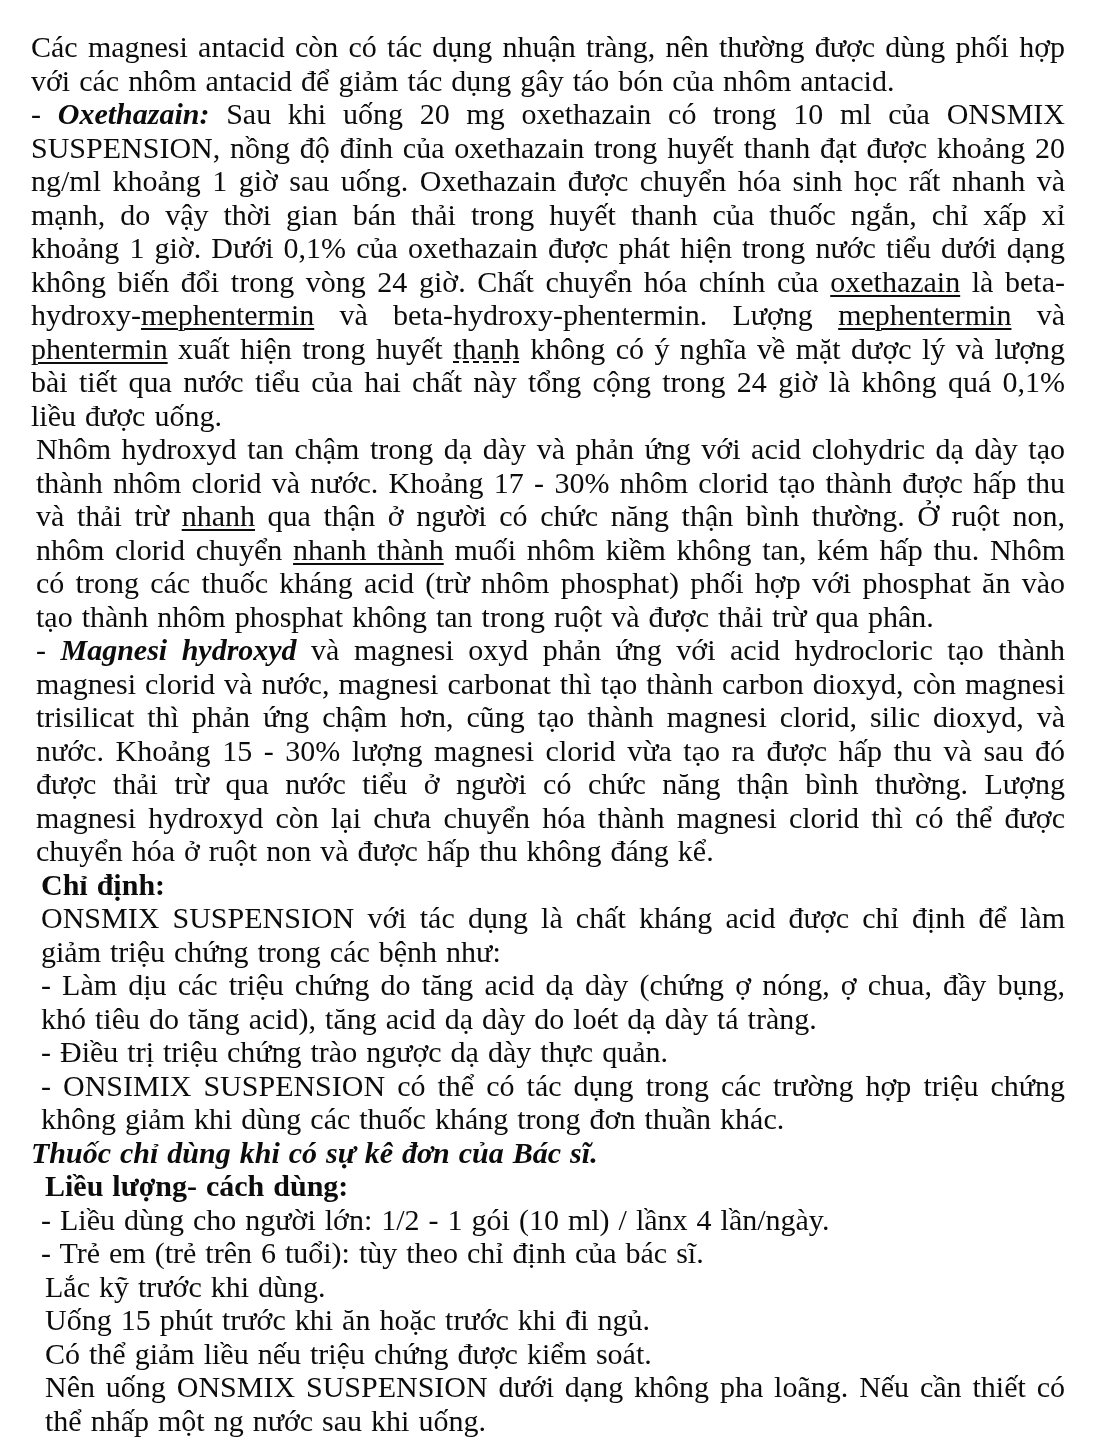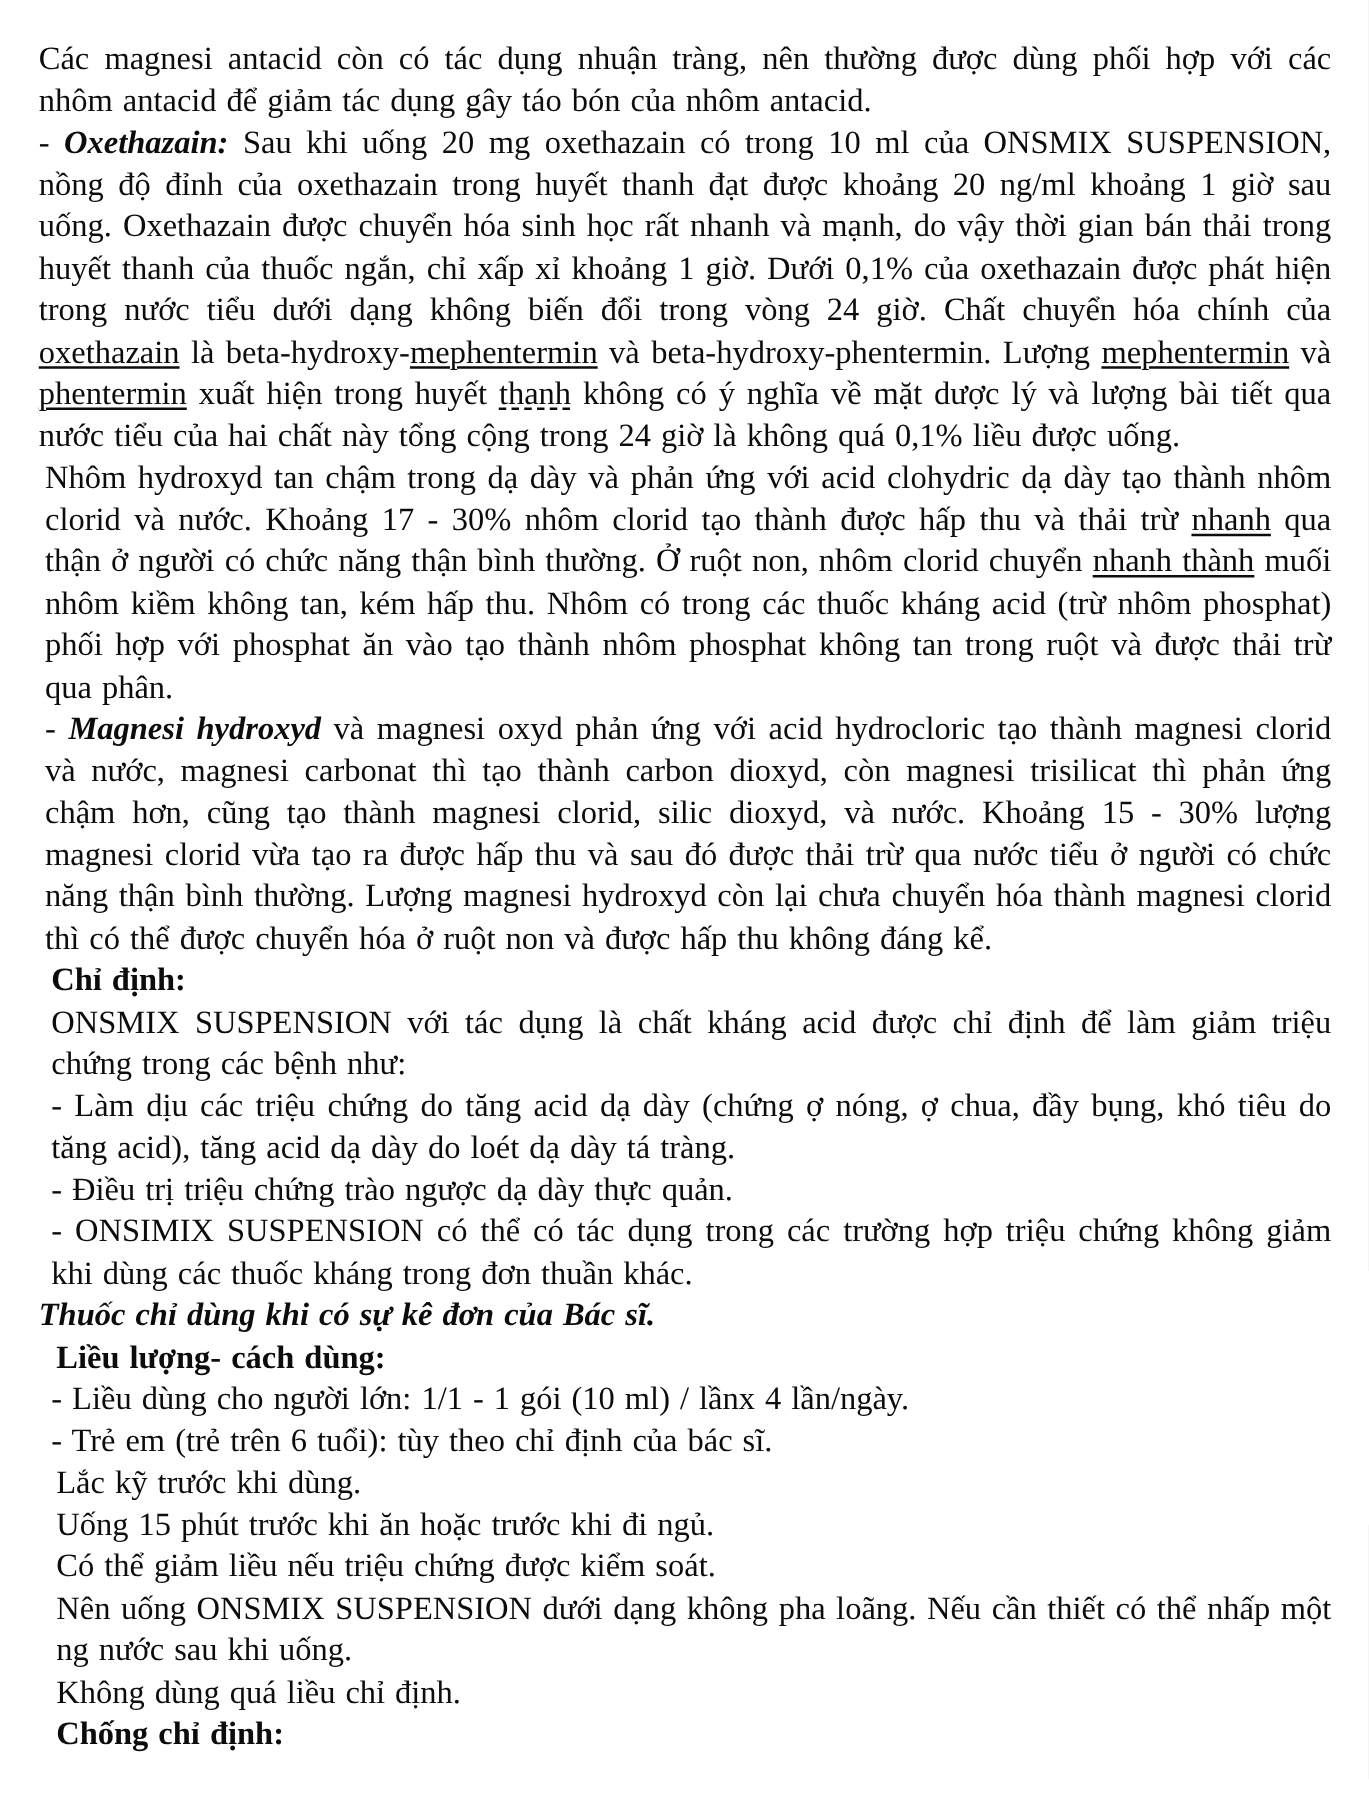--- a/index.html
+++ b/index.html
@@ -8,21 +8,21 @@
     width:1095px;height:1441px;
     background:#ffffff;
     box-sizing:border-box;
     padding:30px 30px 0 31px;
     overflow:hidden;
     font-family:"Liberation Serif","DejaVu Serif",serif;
     color:#0c0c0c;
   }
   .doc p{
     margin:0;
-    font-size:26px;
+    font-size:30px;
     line-height:33.5px;
     text-align:justify;
     word-spacing:1.5px;
   }
   .doc p.center{}
   .doc p.m1{margin-left:5px;}
   .doc p.m2{margin-left:10px;}
   .doc p.m3{margin-left:14px;}
   .b{font-weight:700;}
   .i{font-style:italic;}
@@ -38,21 +38,21 @@
       <p><span>- </span><span class="b i">Oxethazain:</span><span> Sau khi uống 20 mg oxethazain có trong 10 ml của ONSMIX SUSPENSION, nồng độ đỉnh của oxethazain trong huyết thanh đạt được khoảng 20 ng/ml khoảng 1 giờ sau uống. Oxethazain được chuyển hóa sinh học rất nhanh và mạnh, do vậy thời gian bán thải trong huyết thanh của thuốc ngắn, chỉ xấp xỉ khoảng 1 giờ. Dưới 0,1% của oxethazain được phát hiện trong nước tiểu dưới dạng không biến đổi trong vòng 24 giờ. Chất chuyển hóa chính của </span><span class="u">oxethazain</span><span> là beta-hydroxy-</span><span class="u">mephentermin</span><span> và beta-hydroxy-phentermin. Lượng </span><span class="u">mephentermin</span><span> và </span><span class="u">phentermin</span><span> xuất hiện trong huyết </span><span class="ud">thanh</span><span> không có ý nghĩa về mặt dược lý và lượng bài tiết qua nước tiểu của hai chất này tổng cộng trong 24 giờ là không quá 0,1% liều được uống.</span></p>
       <p class="m1"><span>Nhôm hydroxyd tan chậm trong dạ dày và phản ứng với acid clohydric dạ dày tạo thành nhôm clorid và nước. Khoảng 17 - 30% nhôm clorid tạo thành được hấp thu và thải trừ </span><span class="u">nhanh</span><span> qua thận ở người có chức năng thận bình thường. Ở ruột non, nhôm clorid chuyển </span><span class="u">nhanh thành</span><span> muối nhôm kiềm không tan, kém hấp thu. Nhôm có trong các thuốc kháng acid (trừ nhôm phosphat) phối hợp với phosphat ăn vào tạo thành nhôm phosphat không tan trong ruột và được thải trừ qua phân.</span></p>
       <p class="m1"><span>- </span><span class="b i">Magnesi hydroxyd</span><span> và magnesi oxyd phản ứng với acid hydrocloric tạo thành magnesi clorid và nước, magnesi carbonat thì tạo thành carbon dioxyd, còn magnesi trisilicat thì phản ứng chậm hơn, cũng tạo thành magnesi clorid, silic dioxyd, và nước. Khoảng 15 - 30% lượng magnesi clorid vừa tạo ra được hấp thu và sau đó được thải trừ qua nước tiểu ở người có chức năng thận bình thường. Lượng magnesi hydroxyd còn lại chưa chuyển hóa thành magnesi clorid thì có thể được chuyển hóa ở ruột non và được hấp thu không đáng kể.</span></p>
       <p class="m2"><span class="b">Chỉ định:</span></p>
       <p class="m2"><span>ONSMIX SUSPENSION với tác dụng là chất kháng acid được chỉ định để làm giảm triệu chứng trong các bệnh như:</span></p>
       <p class="m2"><span>- Làm dịu các triệu chứng do tăng acid dạ dày (chứng ợ nóng, ợ chua, đầy bụng, khó tiêu do tăng acid), tăng acid dạ dày do loét dạ dày tá tràng.</span></p>
       <p class="m2"><span>- Điều trị triệu chứng trào ngược dạ dày thực quản.</span></p>
       <p class="m2"><span>- ONSIMIX SUSPENSION có thể có tác dụng trong các trường hợp triệu chứng không giảm khi dùng các thuốc kháng trong đơn thuần khác.</span></p>
       <p class="center"><span class="b i">Thuốc chỉ dùng khi có sự kê đơn của Bác sĩ.</span></p>
       <p class="m3"><span class="b">Liều lượng- cách dùng:</span></p>
-      <p class="m2"><span>- Liều dùng cho người lớn: 1/1 - 1 gói (10 ml) / lầnx 4 lần/ngày.</span></p>
+      <p class="m2"><span>- Liều dùng cho người lớn: 1/2 - 1 gói (10 ml) / lầnx 4 lần/ngày.</span></p>
       <p class="m2"><span>- Trẻ em (trẻ trên 6 tuổi): tùy theo chỉ định của bác sĩ.</span></p>
       <p class="m3"><span>Lắc kỹ trước khi dùng.</span></p>
       <p class="m3"><span>Uống 15 phút trước khi ăn hoặc trước khi đi ngủ.</span></p>
       <p class="m3"><span>Có thể giảm liều nếu triệu chứng được kiểm soát.</span></p>
       <p class="m3"><span>Nên uống ONSMIX SUSPENSION dưới dạng không pha loãng. Nếu cần thiết có thể nhấp một ng nước sau khi uống.</span></p>
       <p class="m3"><span>Không dùng quá liều chỉ định.</span></p>
       <p class="m3"><span class="b">Chống chỉ định:</span></p>
     </div>
 </div>
 

